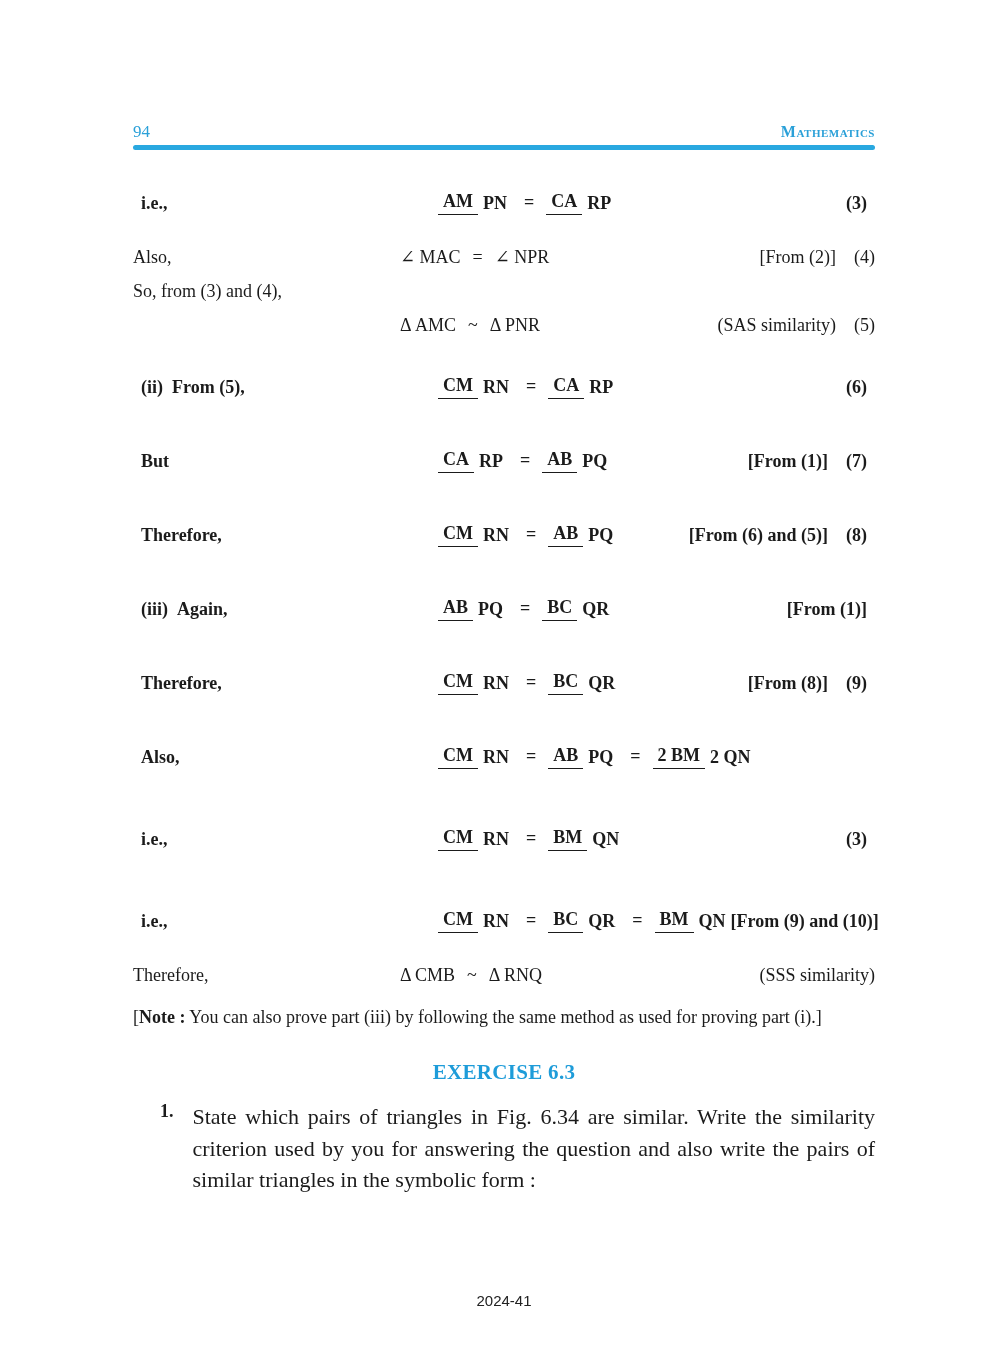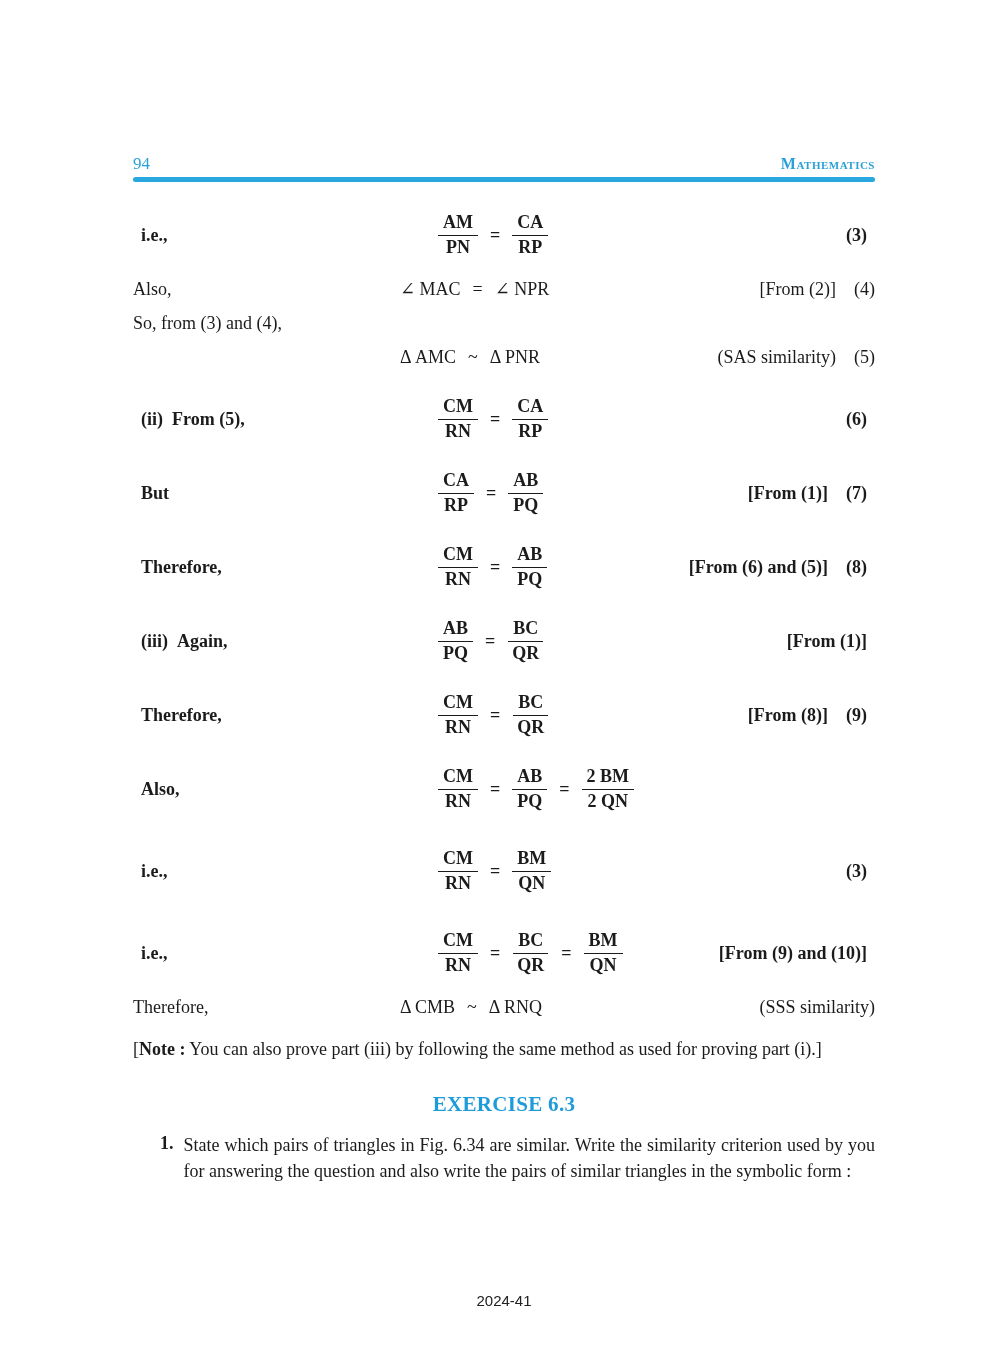--- a/index.html
+++ b/index.html
@@ -1,54 +1,54 @@
 <!DOCTYPE html>
 <html style="--accent: #29a8e0; --hdrc: #2aa0d8; --heading: #1e9cd9;"><head>
 <meta charset="utf-8">
 <style>
   html,body { margin:0; padding:0; }
   body {
     width:1008px; height:1363px; position:relative; overflow:hidden;
     background:#ffffff; color:#1b1b1b;
     font-family:"Liberation Serif","DejaVu Serif",serif;
   }
-  .content { position:absolute; left:133px; top:154px; width:742px; }
+  .content { position:absolute; left:133px; top:122px; width:742px; }
 
   
   .hdr { display:flex; justify-content:space-between; align-items:baseline; }
   .pageno { font-size:17px; color:var(--hdrc,#2aa0d8); }
   .booktitle { font-size:16px; font-variant:small-caps; letter-spacing:.5px; color:var(--hdrc,#2aa0d8);font-weight:bold; }
   .rule { height:5px; background:var(--accent,#29a8e0); border-radius:3px; margin-top:3px; }
 
   
   .eqs { display:flex; flex-direction:column; margin-top:16px; }
   .eqrow { display:flex; align-items:center; }
   .eqrow.tall  { min-height:56px; margin:9px 8px;font-weight:bold; }
   .eqrow.plain { min-height:24px; margin:5px 0; }
   .eqs .eqrow:nth-child(4)  { margin-bottom:13px; }
   .eqs .eqrow:nth-child(11),
   .eqs .eqrow:nth-child(12) { margin-top:17px; }
   .lbl { width:267px; flex:none; font-size:18px; }
   .eq  { display:flex; align-items:center; gap:12px; font-size:18px; white-space:nowrap; }
   .eq.fr { margin-left:30px; }
-  .frac { display:inline-flex; flex-direction:column; align-items:center; line-height:1.18; }
+  .frac { display:inline-flex; flex-direction:row; align-items:center; line-height:1.18; }
   .fn { padding:0 5px 1px; border-bottom:1.5px solid #1b1b1b; }
   .fd { padding:1px 5px 0; }
   .right { flex:1; display:flex; justify-content:flex-end; align-items:center; gap:18px; font-size:18px; white-space:nowrap; }
 
   
   .note-p { margin:12px 0 0; font-size:18px; line-height:1.45; text-align:justify; }
   .note-p b { font-weight:bold; }
 
   
   h2.ex { text-align:center; color:var(--heading,#1e9cd9); font-size:21px;
           margin:30px 0 16px; letter-spacing:.3px; font-weight:bold; }
   .prob { display:flex; margin-left:27px; gap:10px; }
   .pnum { font-weight:bold; font-size:18px; flex:none; }
-  .ptext { font-size:18px; line-height:1.44; text-align:justify; }
+  .ptext { font-size:22px; line-height:1.44; text-align:justify;margin-left:9px; }
 
   
   .footer { position:absolute; top:1292px; left:0; width:100%; text-align:center;
             font-family:"Liberation Sans","DejaVu Sans",sans-serif; font-size:15px; color:#222; }
 </style>
 </head>
 <body>
 
 <div class="content">
 

